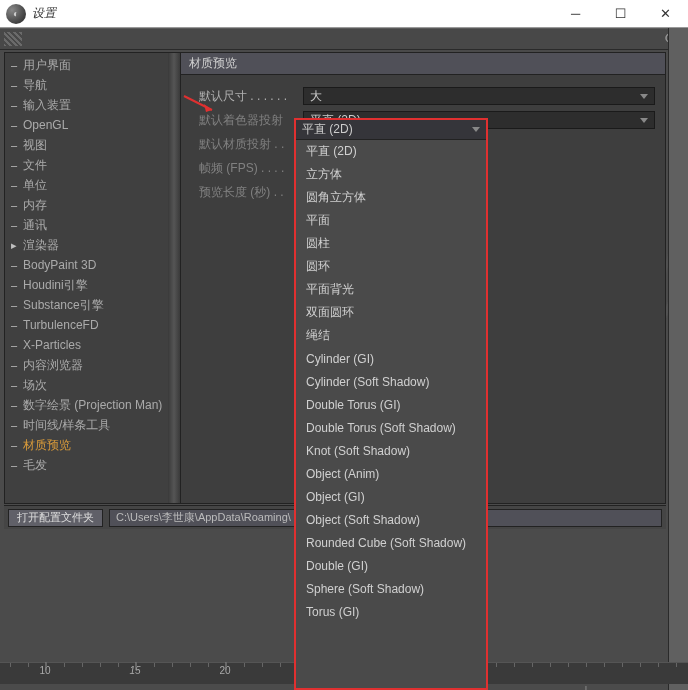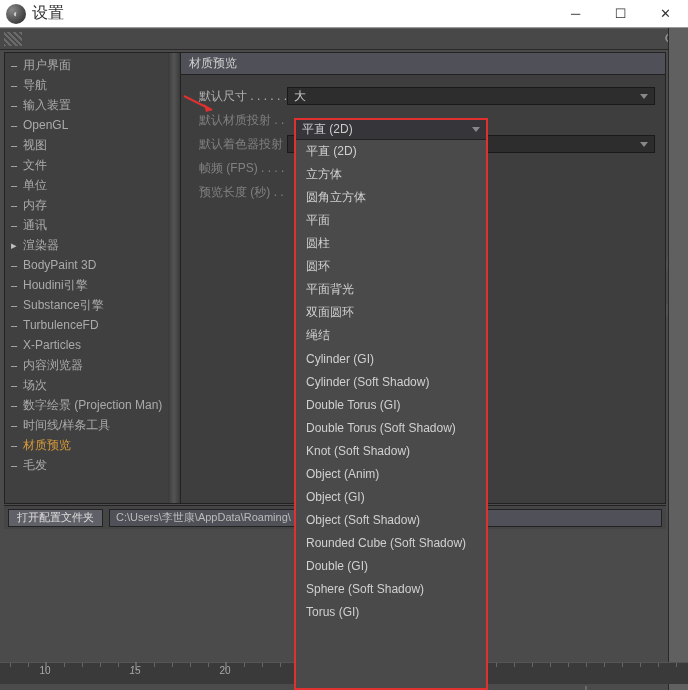--- a/index.html
+++ b/index.html
@@ -22,21 +22,21 @@
     color: #333;
   }
   .tb-icon {
     width: 20px; height: 20px;
     margin: 0 6px;
     border-radius: 50%;
     background: radial-gradient(circle at 30% 30%, #888, #222);
     display: flex; align-items: center; justify-content: center;
     font-size: 10px; color: #ccc;
   }
-  .tb-title { flex: 0 0 auto; font-size: 16px; }
+  .tb-title { flex: 0 0 auto; font-size: 12px; font-style: italic; }
   .tb-spacer { flex: 1; }
   .tb-btn {
     width: 45px; height: 28px;
     display: flex; align-items: center; justify-content: center;
     color: #333; font-size: 13px;
   }
 
   .toolbar-row {
     height: 22px;
     background: #484848;
@@ -120,21 +120,21 @@
     padding: 10px 10px 0 18px;
     position: relative;
   }
   .field-row {
     display: flex;
     align-items: center;
     height: 22px;
     margin-bottom: 2px;
   }
   .field-label {
-    width: 88px;
+    width: 104px;
     color: #b0b0b0;
     white-space: nowrap;
     overflow: hidden;
   }
   .field-label.dim { color: #808080; }
   .field-input {
     flex: 1;
     height: 18px;
     background: #2d2d2d;
     border: 1px solid #1a1a1a;
@@ -422,29 +422,29 @@
 
       <div class="field-row">
         <div class="field-label">默认尺寸 . . . . . .</div>
         <div class="field-input">
           <span>大</span>
           <span class="dropdown-arrow"></span>
         </div>
       </div>
 
       <div class="field-row">
-        <div class="field-label dim">默认材质投射 . .</div>
-      </div>
-
-      <div class="field-row">
         <div class="field-label dim">默认着色器投射</div>
         <div class="field-input">
           <span>平直 (2D)</span>
           <span class="dropdown-arrow"></span>
         </div>
+      </div>
+
+      <div class="field-row">
+        <div class="field-label dim">默认材质投射 . .</div>
       </div>
 
       <div class="field-row">
         <div class="field-label dim">帧频 (FPS)  . . . .</div>
       </div>
 
       <div class="field-row">
         <div class="field-label dim">预览长度 (秒) . .</div>
       </div>
 

